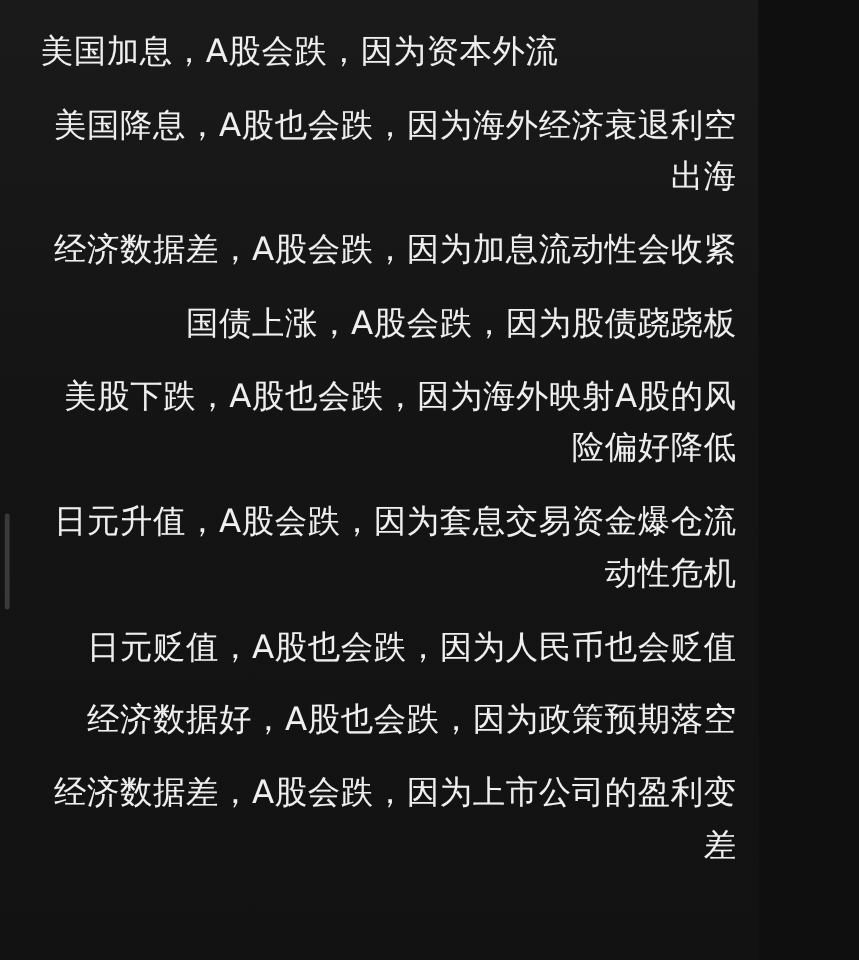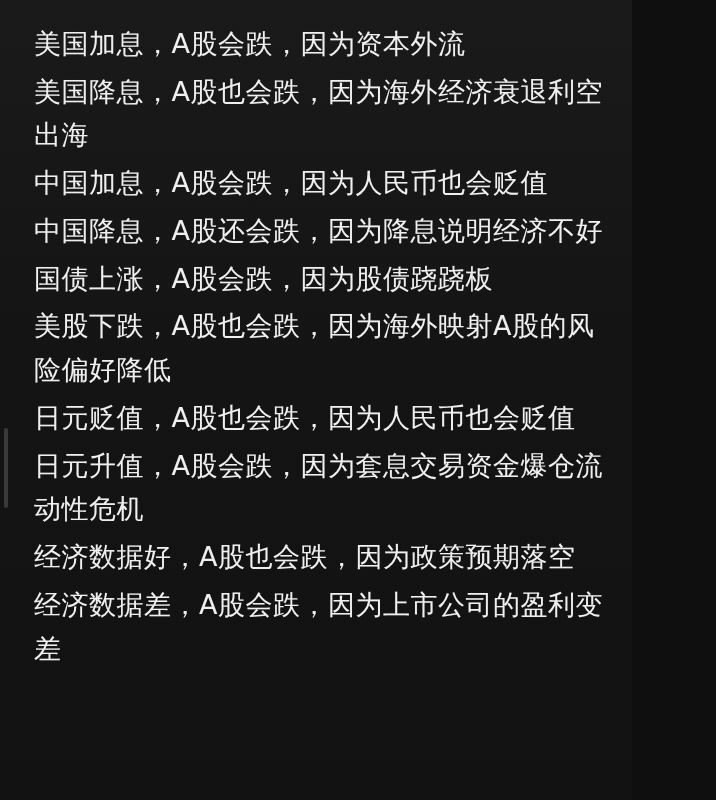--- a/index.html
+++ b/index.html
@@ -32,43 +32,43 @@
     color: #efefef;
     font-size: 27px;
     line-height: 1.62;
     letter-spacing: 0.5px;
     white-space: pre-wrap;
     word-break: break-word;
     font-weight: 400;
     text-shadow: 0 0 1px rgba(255,255,255,0.12);
   }
   .line + .line {
-    margin-top: 4px;
+    margin-top: 17px;
+    text-align: right;
   }
   
   .scroll-indicator {
     position: absolute;
     left: 4px;
     top: 428px;
     width: 4px;
     height: 80px;
     border-radius: 2px;
     background: #3a3a3a;
   }
 </style>
 </head>
 <body>
 
 <div class="screen">
   <div class="content">
     <div class="line">美国加息，A股会跌，因为资本外流</div>
     <div class="line">美国降息，A股也会跌，因为海外经济衰退利空出海</div>
-    <div class="line">中国加息，A股会跌，因为人民币也会贬值</div>
-    <div class="line">中国降息，A股还会跌，因为降息说明经济不好</div>
+    <div class="line">经济数据差，A股会跌，因为加息流动性会收紧</div>
     <div class="line">国债上涨，A股会跌，因为股债跷跷板</div>
     <div class="line">美股下跌，A股也会跌，因为海外映射A股的风险偏好降低</div>
+    <div class="line">日元升值，A股会跌，因为套息交易资金爆仓流动性危机</div>
     <div class="line">日元贬值，A股也会跌，因为人民币也会贬值</div>
-    <div class="line">日元升值，A股会跌，因为套息交易资金爆仓流动性危机</div>
     <div class="line">经济数据好，A股也会跌，因为政策预期落空</div>
     <div class="line">经济数据差，A股会跌，因为上市公司的盈利变差</div>
   </div>
   <div class="scroll-indicator"></div>
 </div>
 
 </body></html>

